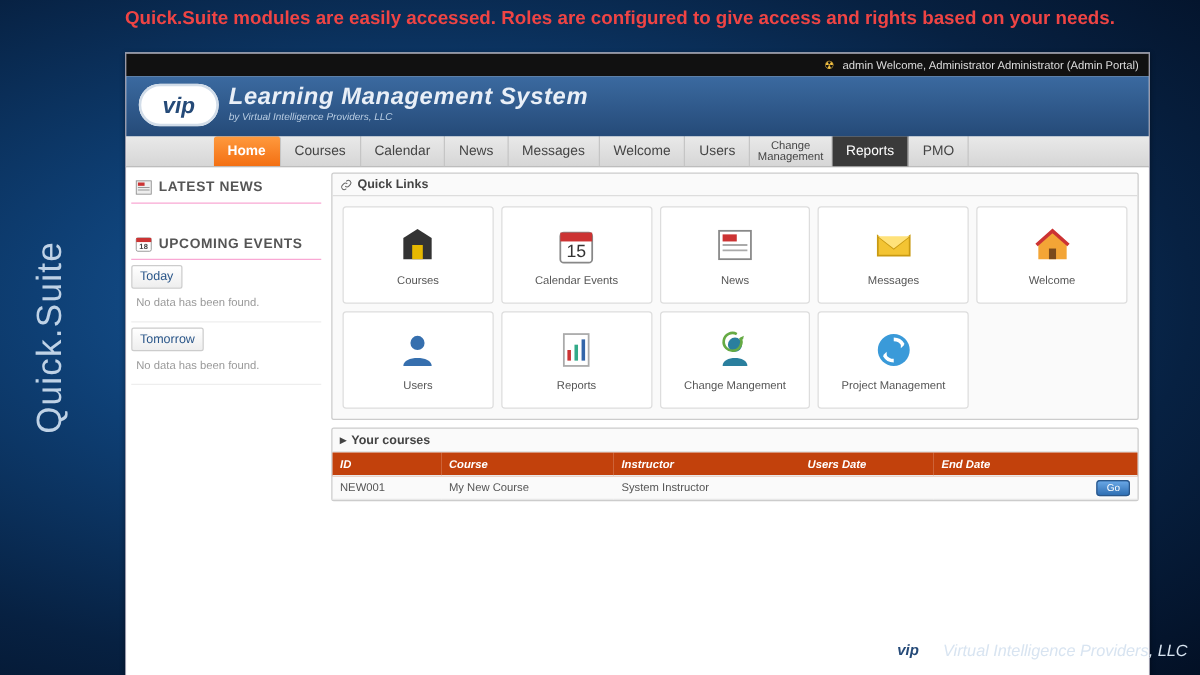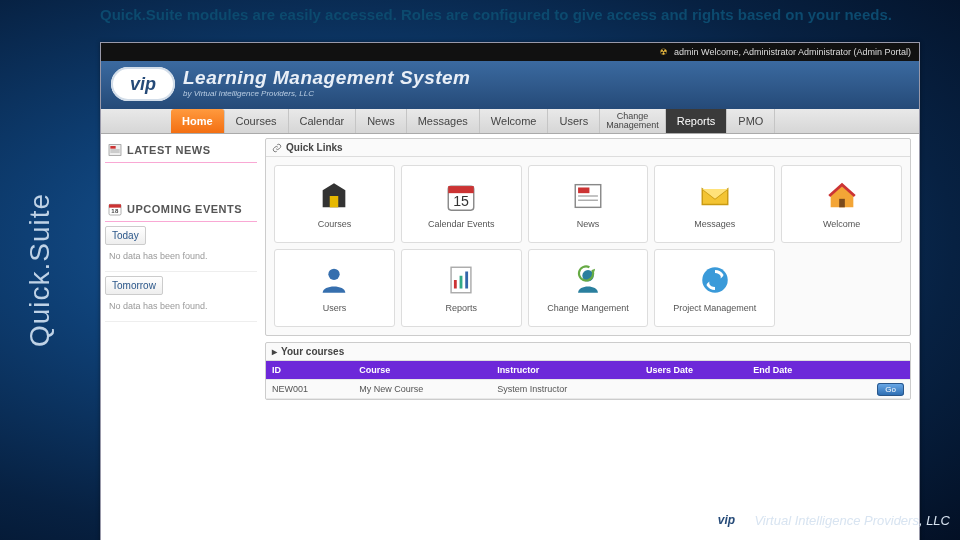--- a/index.html
+++ b/index.html
@@ -1,19 +1,19 @@
 <!DOCTYPE html>
 <html><head>
 <meta charset="utf-8">
 <style>
   * { box-sizing: border-box; margin: 0; padding: 0; }
   html, body { width: 960px; height: 540px; overflow: hidden; font-family: Arial, sans-serif; }
   body { background: radial-gradient(ellipse at 35% 45%, #1b5fa3 0%, #0e3f74 35%, #072142 70%, #031025 100%); }
 
-  .slide-title { position: absolute; top: 6px; left: 100px; right: 10px; font-size: 15px; font-weight: 700; color: #0c4a6e; }
+  .slide-title { position: absolute; top: 6px; left: 100px; right: 10px; font-size: 15px; font-weight: 700; color: #ef4444; }
 
   .sidebar-label { position: absolute; top: 270px; left: 40px; transform: translate(-50%, -50%) rotate(-90deg); transform-origin: center; font-size: 28px; color: #bfd2e6; letter-spacing: 1px; }
 
   .app { position: absolute; top: 42px; left: 100px; width: 820px; height: 530px; background: #fff; border: 1px solid #99a; box-shadow: 0 0 4px rgba(0,0,0,0.4); }
 
   .topbar { height: 18px; background: #111; color: #ddd; font-size: 9px; text-align: right; line-height: 18px; padding-right: 8px; }
   .topbar .rad { color: #f5c242; margin-right: 4px; }
 
   .brandrow { height: 48px; background: linear-gradient(#3b6aa0, #254a78); position: relative; }
   .logo { position: absolute; left: 10px; top: 6px; width: 64px; height: 34px; background: #fff; border-radius: 18px; display: flex; align-items: center; justify-content: center; font-style: italic; font-weight: 900; color: #254a78; font-size: 18px; box-shadow: inset 0 0 0 2px #d2dde9; }
@@ -24,33 +24,33 @@
   .nav-item { display: flex; align-items: center; justify-content: center; padding: 0 11px; font-size: 11px; color: #444; border-right: 1px solid #c5c5c5; cursor: pointer; white-space: nowrap; }
   .nav-item.sm { font-size: 9px; line-height: 1; text-align: center; padding: 0 6px; }
   .nav-item.active { background: linear-gradient(#ff9a3e, #f36f12); color: #fff; font-weight: bold; border-radius: 3px 3px 0 0; }
   .nav-item.alt { background: #3a3a3a; color: #fff; }
 
   .body { position: absolute; top: 91px; bottom: 0; left: 0; right: 0; background: #fff; display: flex; }
 
   .left-col { width: 160px; padding: 4px 4px; }
   .sec-hdr { display: flex; align-items: center; gap: 4px; font-size: 11px; font-weight: 700; color: #555; padding: 4px 2px; border-bottom: 1px solid #f9a8d4; font-variant: small-caps; letter-spacing: 0.5px; }
   .sec-hdr .ic { width: 16px; height: 16px; }
-  .upcoming { margin-top: 34px; }
+  .upcoming { margin-top: 20px; }
   .day-tab { font-size: 10px; color: #2a5689; padding: 3px 6px; border: 1px solid #ccc; border-radius: 2px; background: linear-gradient(#fff,#eee); display: inline-block; margin-top: 4px; cursor: pointer; }
   .no-data { font-size: 9px; color: #999; padding: 6px 4px 10px; border-bottom: 1px solid #eee; }
 
   .right-col { flex: 1; padding: 4px 8px 4px 4px; }
   .panel { border: 1px solid #ccc; border-radius: 2px; background: #fafafa; margin-bottom: 6px; }
   .panel-hdr { font-size: 10px; font-weight: 700; color: #444; padding: 3px 6px; border-bottom: 1px solid #ddd; display: flex; align-items: center; gap: 4px; }
   .ql-grid { display: grid; grid-template-columns: repeat(5, 1fr); gap: 6px; padding: 8px; }
   .ql-item { border: 1px solid #ddd; border-radius: 3px; background: #fff; height: 78px; display: flex; flex-direction: column; align-items: center; justify-content: center; gap: 6px; font-size: 9px; color: #555; cursor: pointer; }
   .ql-item .icon { width: 34px; height: 34px; display: flex; align-items: flex-end; justify-content: center; }
 
   .yc-table { width: 100%; border-collapse: collapse; font-size: 9px; color: #555; }
-  .yc-table thead { background: #6d28d9; color: #fff; }
+  .yc-table thead { background: #c2410c; color: #fff; font-style: italic; }
   .yc-table th, .yc-table td { text-align: left; padding: 4px 6px; border-bottom: 1px solid #e8e8e8; }
   .go-btn { background: linear-gradient(#69a7e6,#2f6fb3); color: #fff; font-size: 8px; padding: 1px 7px; border-radius: 3px; border: 1px solid #2a5689; cursor: pointer; }
 
   .footer-logo { position: absolute; bottom: 8px; right: 10px; display: flex; align-items: center; gap: 8px; color: #d8e4f1; font-style: italic; font-size: 13px; }
   .footer-logo .badge { width: 40px; height: 24px; background: #fff; border-radius: 12px; display: flex; align-items: center; justify-content: center; font-weight: 900; font-style: italic; color: #254a78; font-size: 12px; }
 </style>
 </head>
 <body>
 
 <div class="slide-title">Quick.Suite modules are easily accessed. Roles are configured to give access and rights based on your needs.</div>

